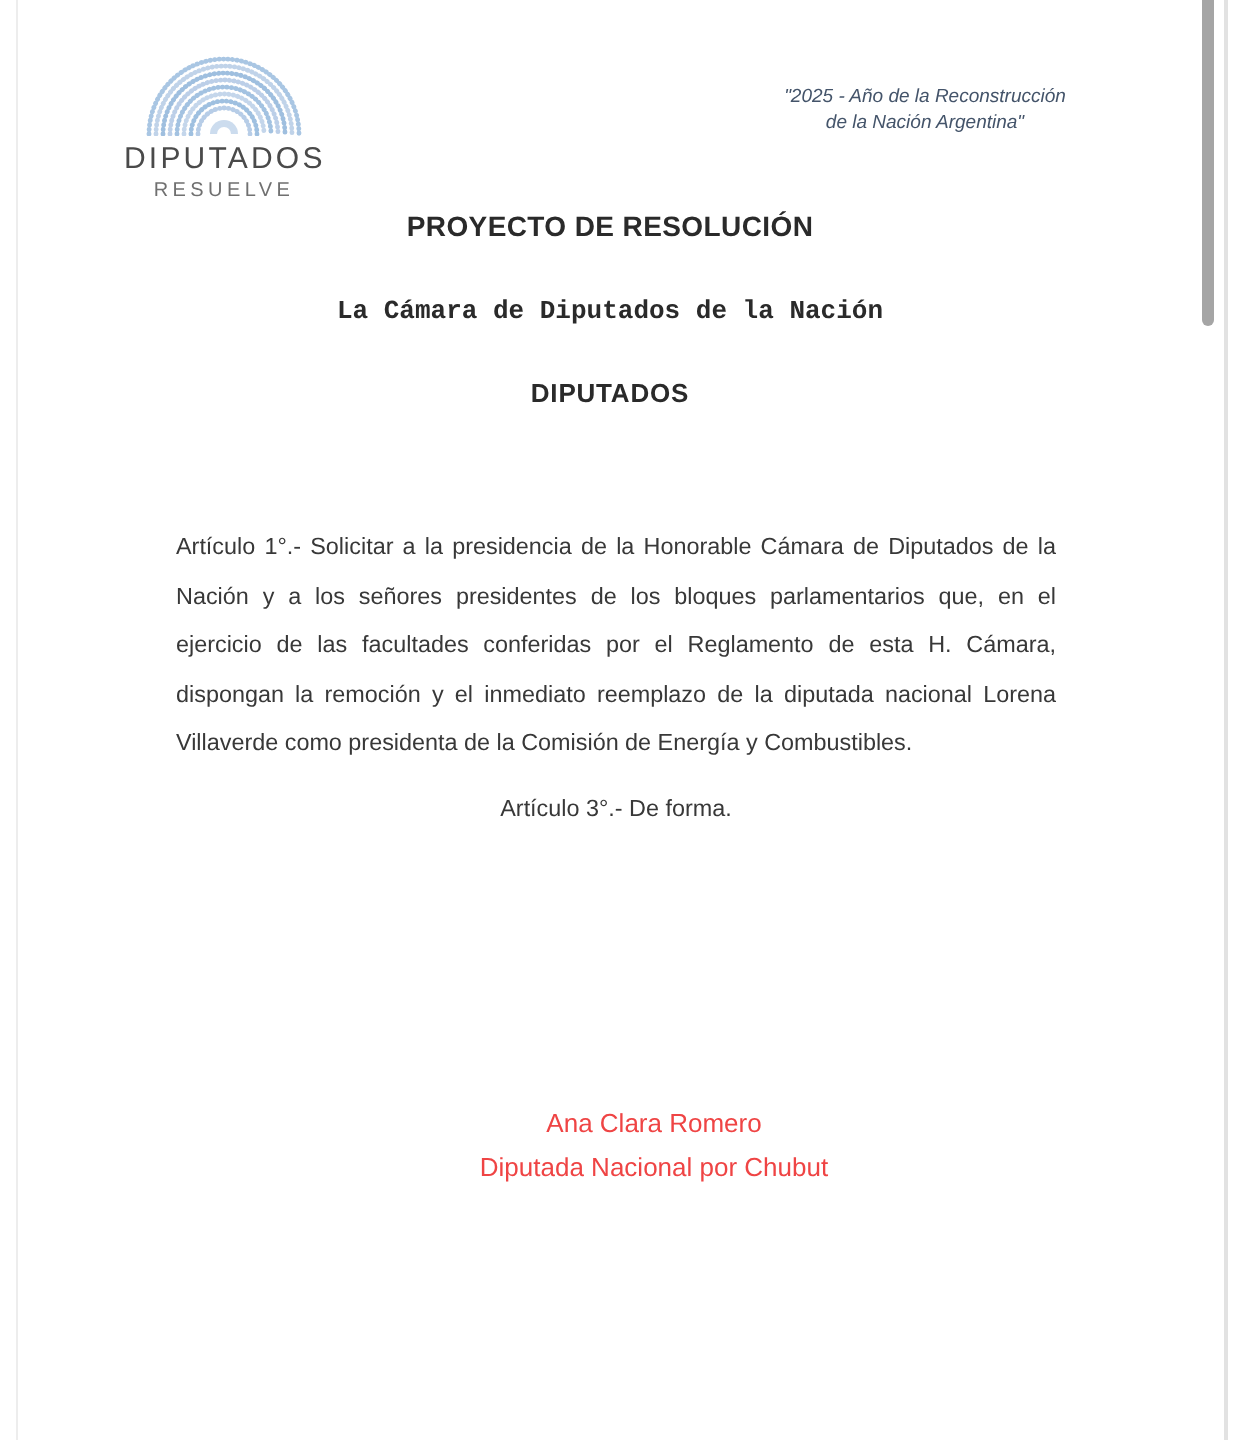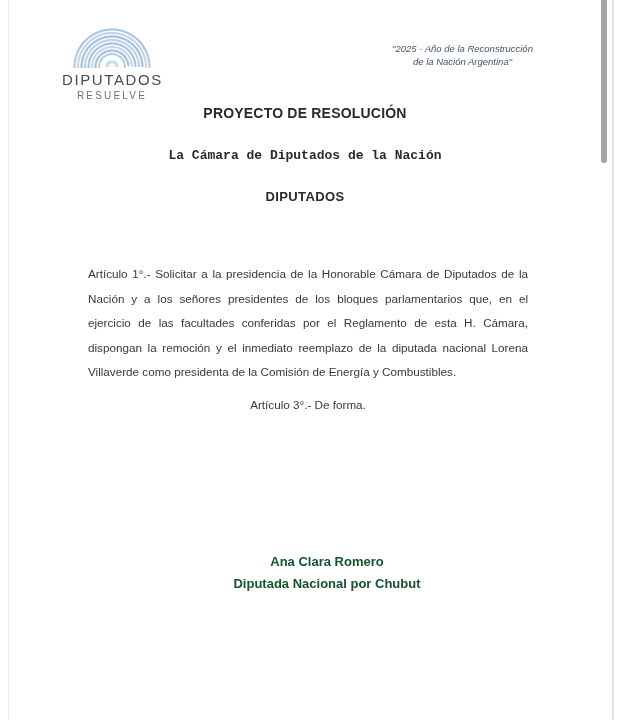--- a/index.html
+++ b/index.html
@@ -56,22 +56,22 @@
     font-size:11.7px; line-height:24.6px; color:#383838;
     text-align:justify;
     margin-top:16px;
   }
   .articles p + p { margin-top:8px; }
   .articles p:last-child { text-align:center; }
 
   
   .signature {
     position:absolute; left:117px; top:551px; width:420px;
-    text-align:center; font-weight:bold; font-size:13px; line-height:22px;
-    color:#14532d;
+    text-align:center; font-weight:normal; font-size:13px; line-height:22px;
+    color:#ef4444;
   }
 </style>
 </head>
 <body>
 
 <div class="page">
 
   <div class="edge-left"></div>
   <div class="edge-right"></div>
   <div class="scroll-thumb"></div>

